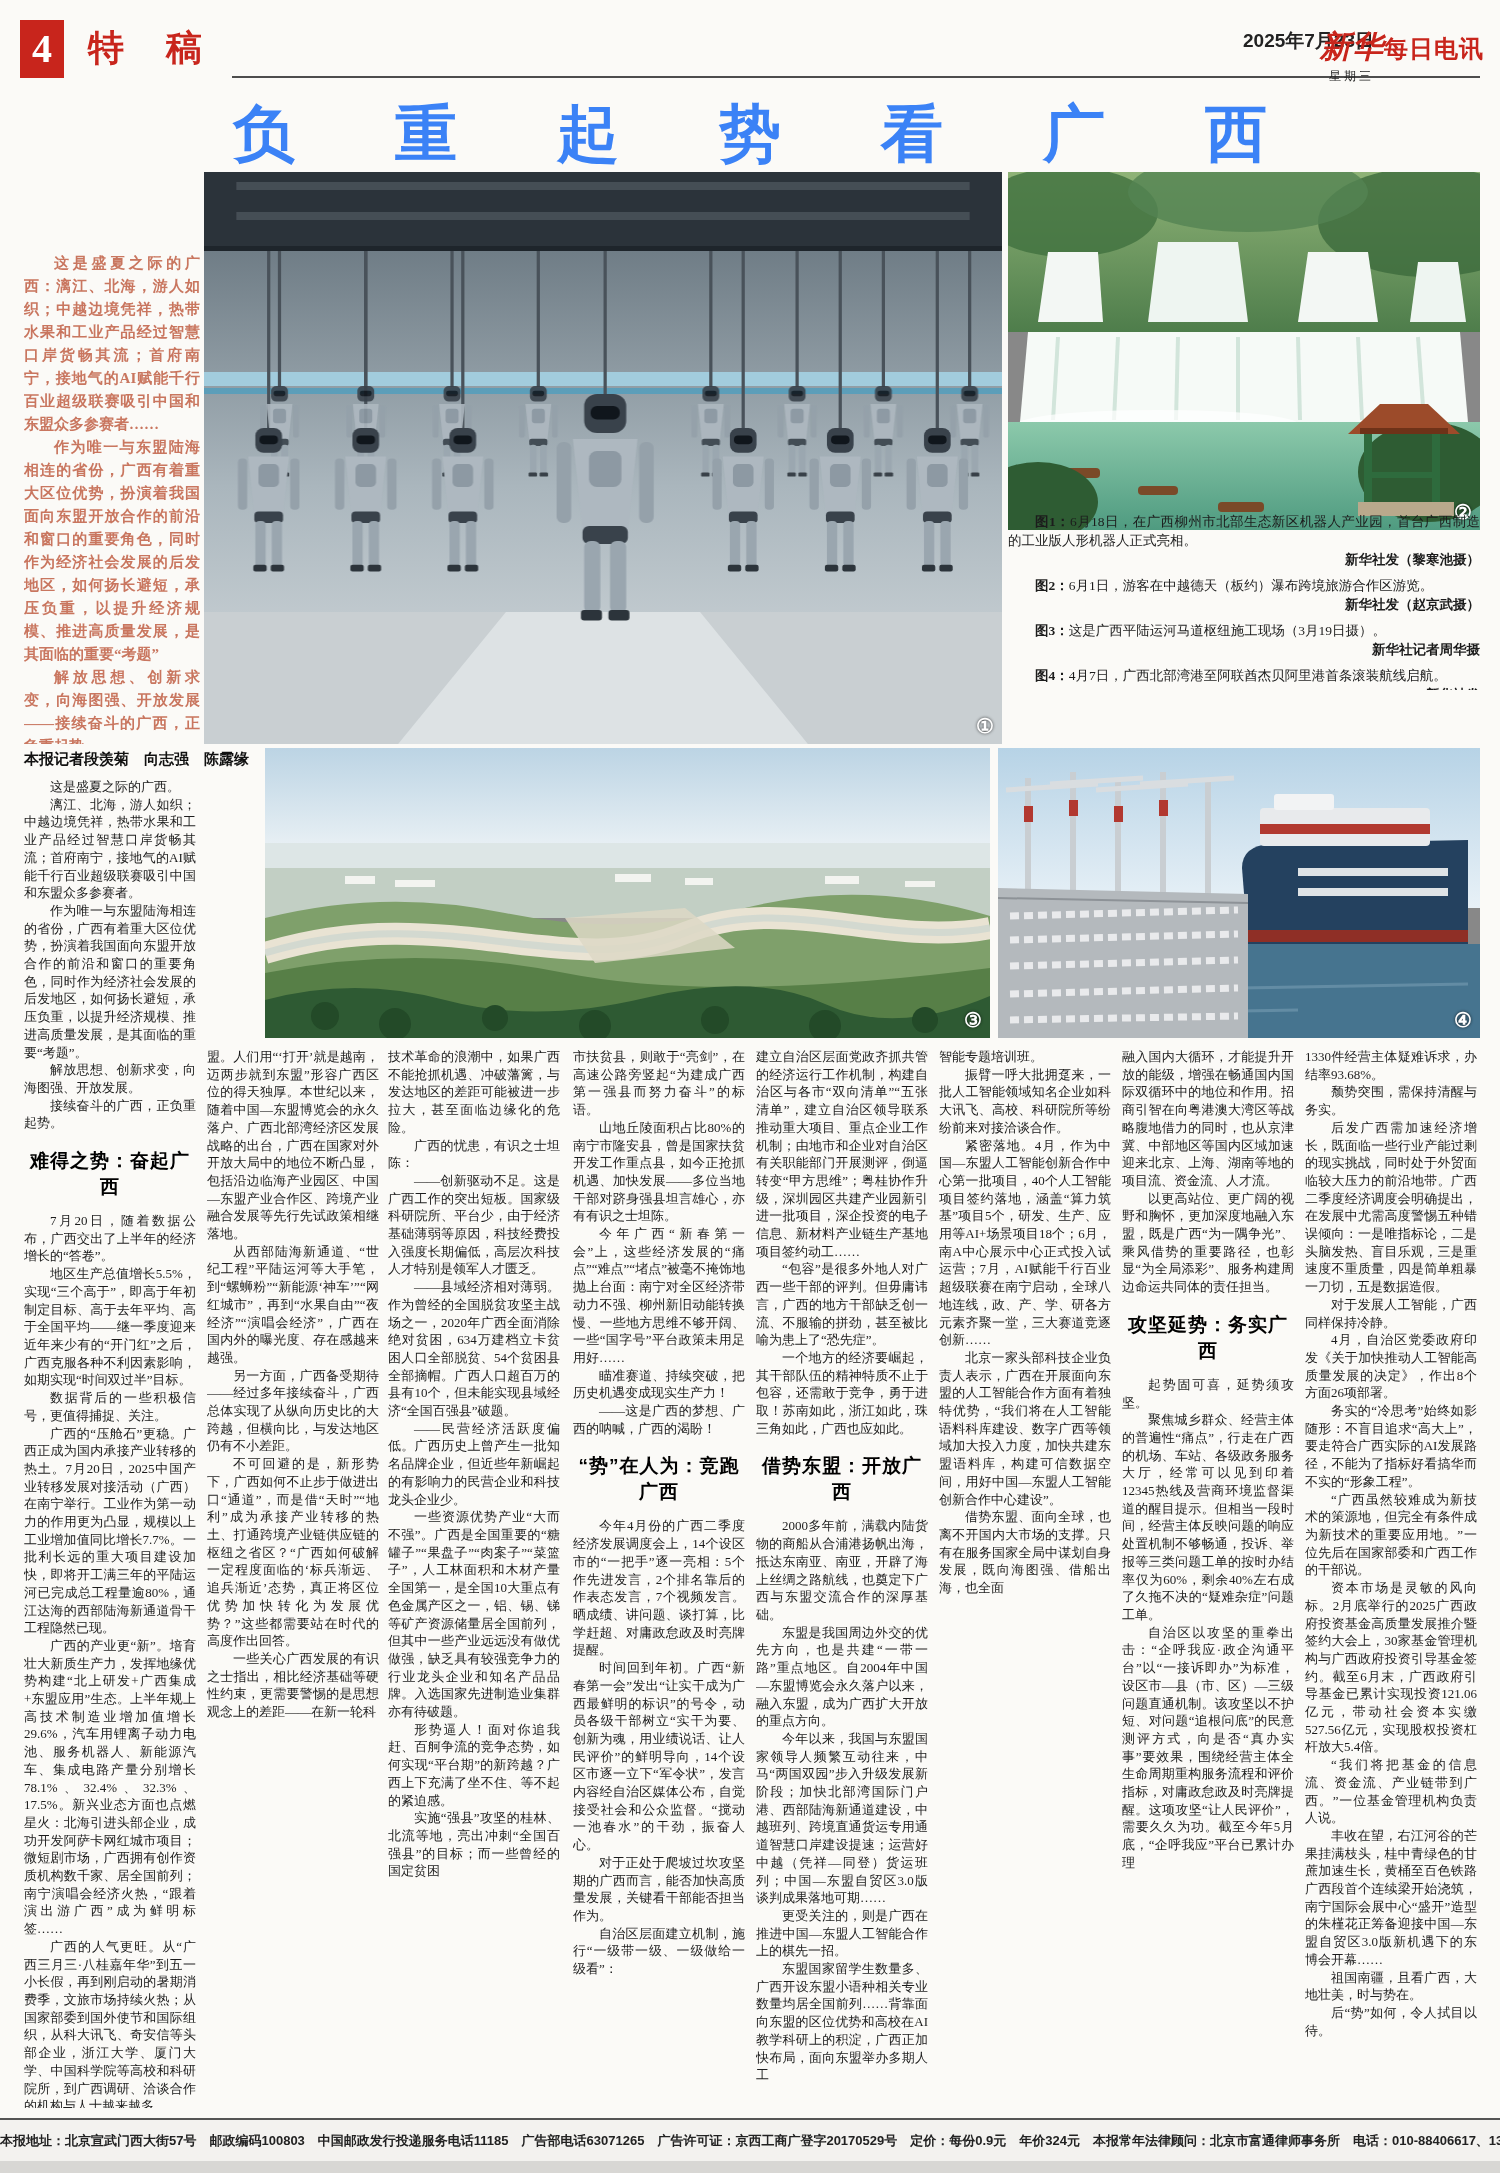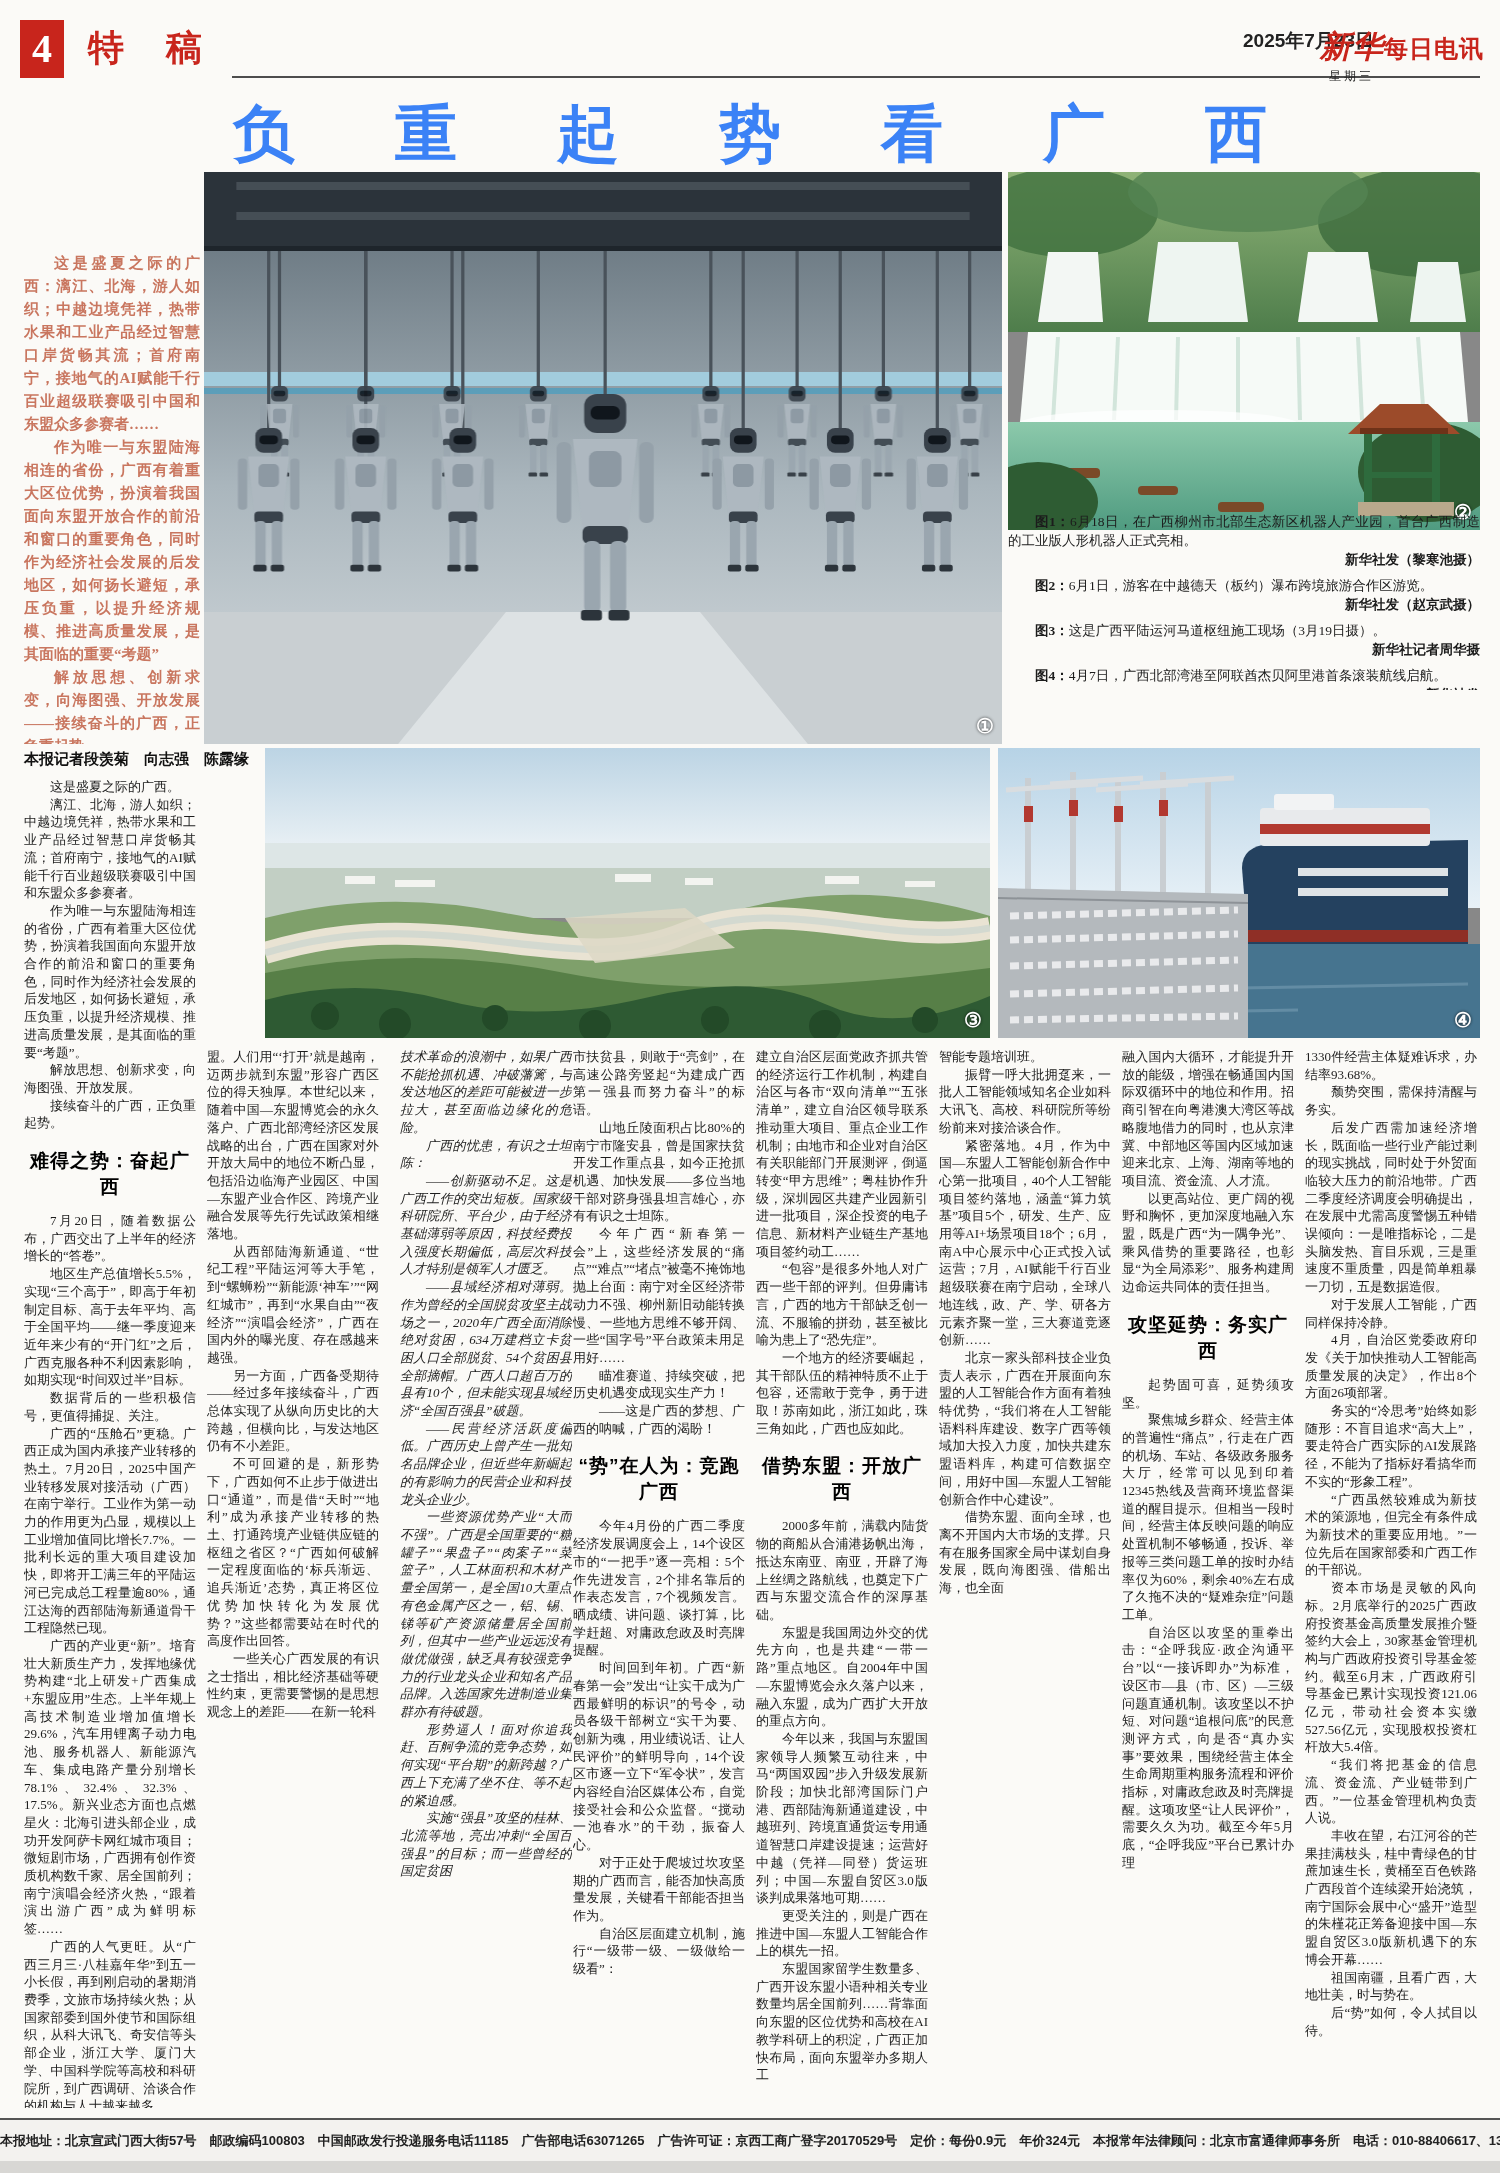--- a/index.html
+++ b/index.html
@@ -39,21 +39,21 @@
         font-size:13.5px;line-height:19px;}
   .caption{margin-bottom:7px;}
   .cap-text{display:block;text-align:justify;text-indent:2em;}
   .cap-text b{font-weight:700;}
   .cap-credit{display:block;text-align:right;font-weight:700;}
   
   .byline{position:absolute;left:24px;top:750px;width:240px;font:700 15px "Liberation Sans",sans-serif;color:#111;}
   .newscol{position:absolute;top:1048px;width:172px;height:1060px;overflow:hidden;
         font-size:13px;line-height:17.7px;text-align:justify;}
   #col-0{left:24px;top:778px;height:1330px;}
-  #col-1{left:207px;} #col-2{left:400px;font-style:italic;} #col-3{left:573px;}
+  #col-1{left:207px;} #col-2{left:388px;} #col-3{left:573px;}
   #col-4{left:756px;} #col-5{left:939px;} #col-6{left:1122px;} #col-7{left:1305px;}
   .body-p{margin:0;text-indent:2em;}
   .body-p.cont{text-indent:0;}
   .sec-head{font:700 19px "Liberation Sans",sans-serif;text-align:center;margin:16px 0 12px;
         letter-spacing:1px;color:#000;}
   
   .footer-bar{position:absolute;left:0;top:2118px;width:100%;height:42px;background:#f3f2ef;
         border-top:2px solid #555;border-bottom:1px solid #aaa;}
   .footer-text{width:100%;text-align:center;font:700 13px "Liberation Sans",sans-serif;color:#222;line-height:42px;
         white-space:nowrap;overflow:hidden;}

